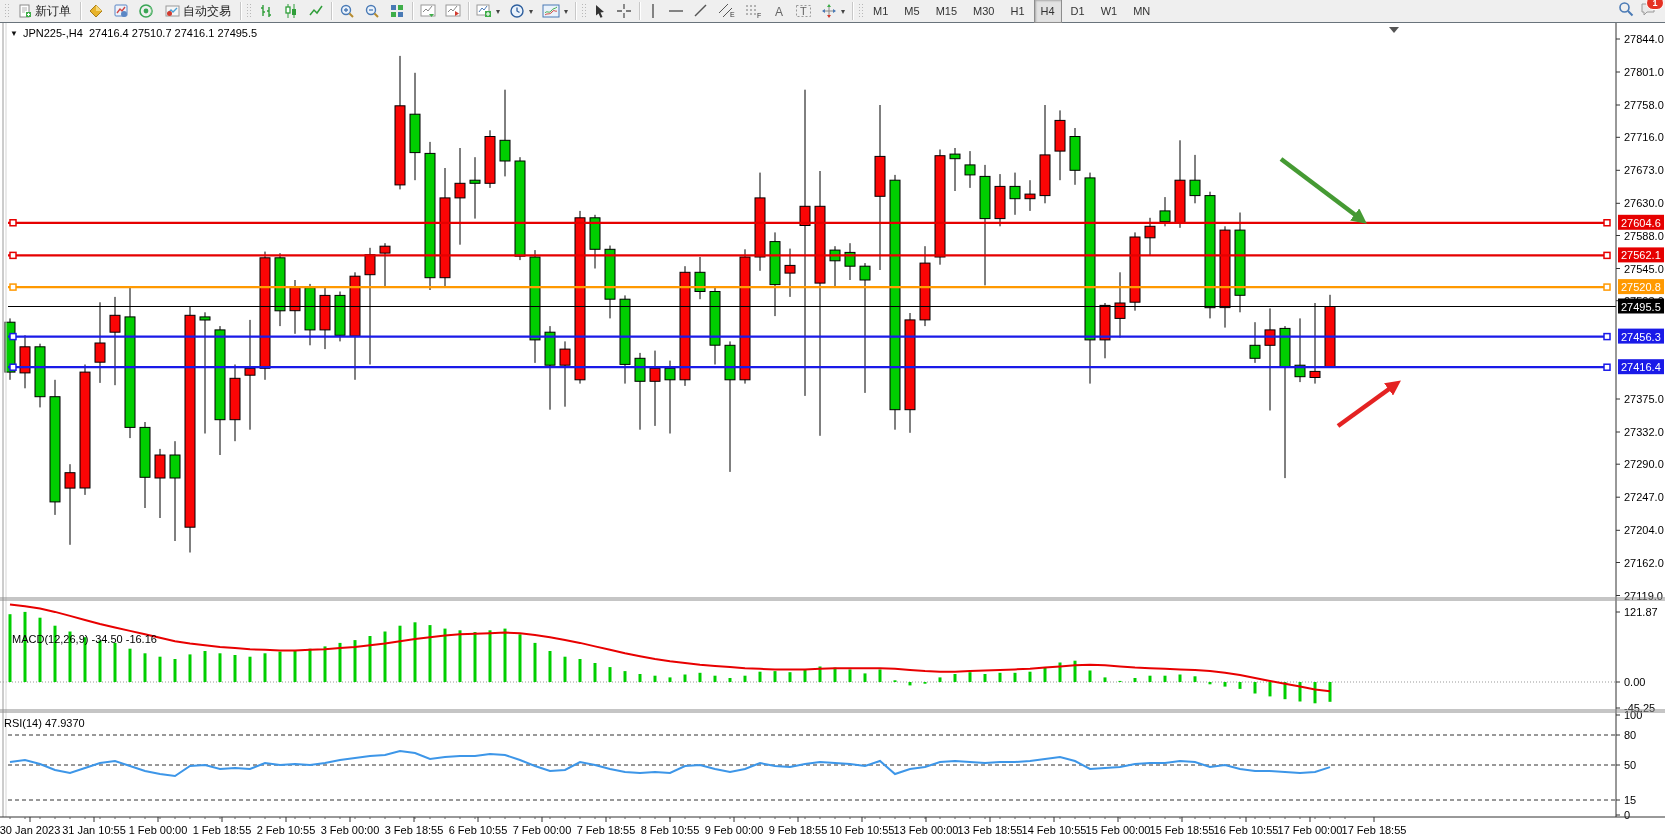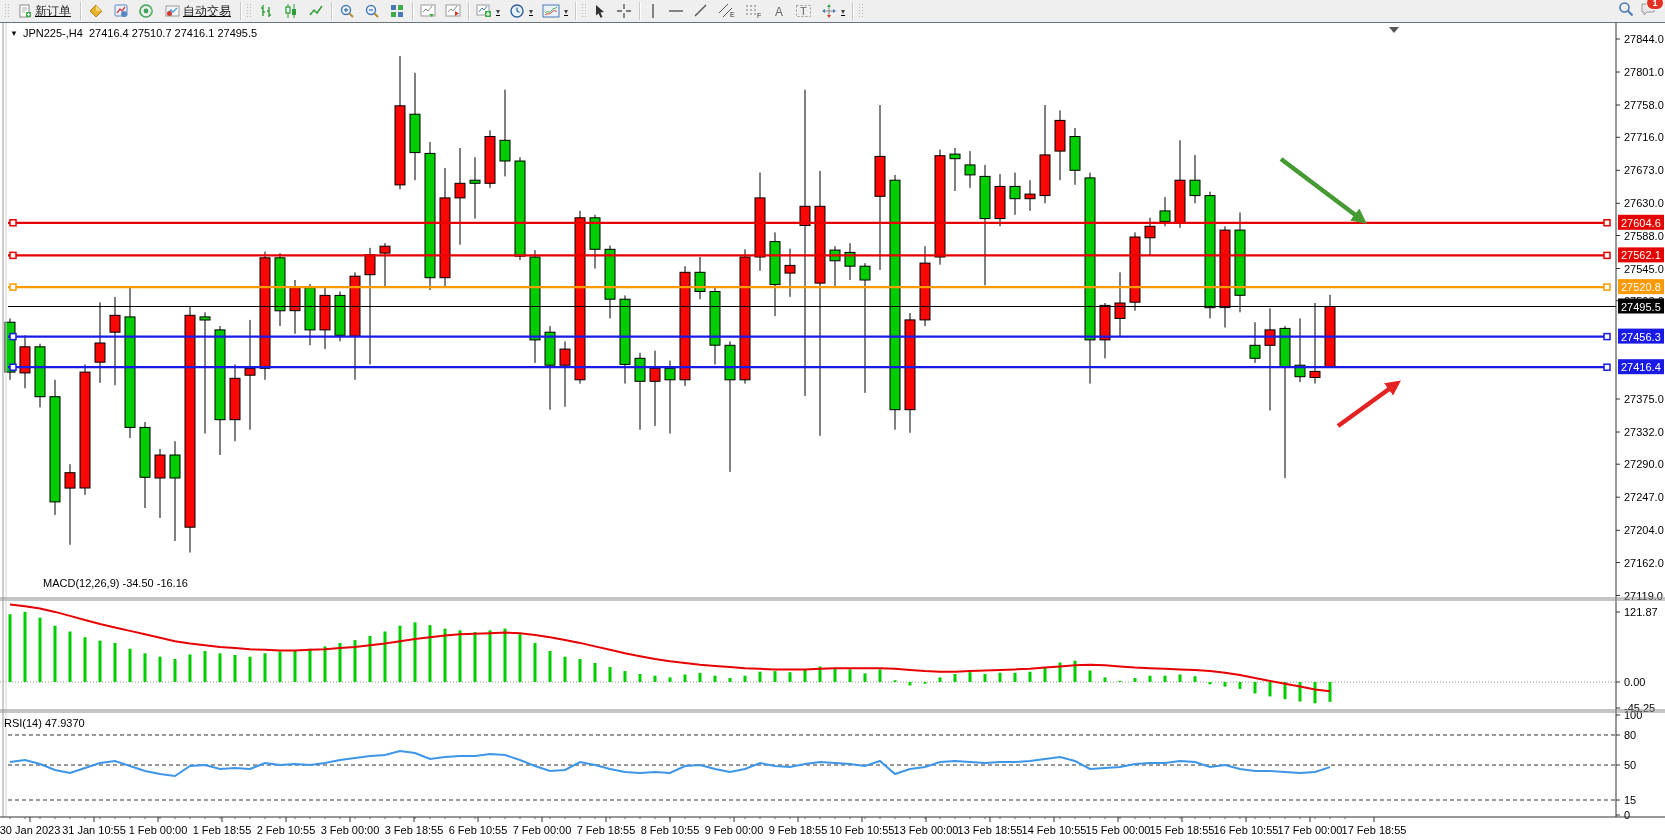--- a/index.html
+++ b/index.html
@@ -1,40 +1,40 @@
 <!DOCTYPE html>
 <html><head>
 <meta charset="utf-8">
 <style>
   html,body{margin:0;padding:0;width:1665px;height:840px;overflow:hidden;
     font-family:"Liberation Sans","DejaVu Sans",sans-serif;background:#f0f0f0;}
   
   .toolbar{position:absolute;left:0;top:0;width:1665px;height:23px;background:#efefef;
-    border-bottom:1px solid #69737b;display:flex;align-items:center;gap:1px;padding:0 2px;box-sizing:border-box;z-index:5;text-decoration:underline;}
+    border-bottom:1px solid #69737b;display:flex;align-items:center;gap:1px;padding:0 2px;box-sizing:border-box;z-index:5;}
   .grip{width:5px;height:16px;margin:0 2px;
     background-image:radial-gradient(#b8b8b8 35%,transparent 36%);background-size:3px 3px;}
   .sep{width:1px;height:18px;background:#c8c8c8;margin:0 2px;box-shadow:1px 0 0 #fff;}
   .tbtn{display:flex;align-items:center;gap:3px;height:20px;padding:1px 3px;border:1px solid transparent;
     background:transparent;font-size:12px;color:#222;cursor:default;border-radius:2px;}
   .tbtn.txt{padding:1px 5px;}
   .tbtn svg{display:block;}
   .caret{font-size:8px;color:#444;margin-left:1px;}
   .tf{font-size:11px;color:#333;padding:2px 6px;height:18px;display:flex;align-items:center;border:1px solid transparent;}
   .tf.active{border:1px solid #8d8d8d;background:#e2e2e2;box-shadow:inset 1px 1px 2px rgba(0,0,0,.25);}
   .tb-right{margin-left:auto;display:flex;align-items:center;gap:6px;padding-right:6px;}
   .chatwrap{position:relative;}
   .badge{position:absolute;top:-5px;right:-7px;background:#e53123;color:#fff;font-size:9px;font-weight:bold;
     border-radius:8px;min-width:12px;height:12px;line-height:12px;text-align:center;padding:0 2px;border:1px solid #fff;}
   
   .chart-window{position:absolute;left:0;top:23px;width:1665px;height:817px;background:#fff;}
   #chart-svg{position:absolute;left:0;top:0;z-index:1;}
   .overlay-label{position:absolute;z-index:2;font-size:11px;color:#000;white-space:pre;}
   .sym-title{left:10px;top:4px;display:flex;align-items:center;gap:5px;}
   .sym-title .dd{font-size:8px;color:#111;}
-  .macd-lab{left:12px;top:554px;margin-left:31px;}
+  .macd-lab{left:12px;top:610px;}
   .rsi-lab{left:4px;top:694px;}
 </style>
 </head>
 <body>
 
 <div class="toolbar">
   <div class="grip"></div>
 
   <div class="tbtn txt">
     <span>
@@ -273,20 +273,31 @@
           <polygon points="8,15 10,12 6,12" fill="#d23b2f"></polygon>
           <polygon points="1,8 4,6 4,10" fill="#4a7ab5"></polygon>
           <polygon points="15,8 12,6 12,10" fill="#4a7ab5"></polygon>
         </svg>
       </span>
       <span class="caret">▾</span>
     </div>
   <span class="sep"></span>
   <div class="grip"></div>
 
+  <div id="tf-box" style="display:flex;align-items:center;gap:2px;">
+      <div class="tf">M1</div>
+      <div class="tf">M5</div>
+      <div class="tf">M15</div>
+      <div class="tf">M30</div>
+      <div class="tf">H1</div>
+      <div class="tf active">H4</div>
+      <div class="tf">D1</div>
+      <div class="tf">W1</div>
+      <div class="tf">MN</div>
+    </div>
 
   <div class="tb-right">
     <span><svg width="16" height="16" viewBox="0 0 16 16">
           <circle cx="6.5" cy="6.5" r="4.5" fill="none" stroke="#4a7ab5" stroke-width="1.6"></circle>
           <path d="M10 10l4.5 4.5" stroke="#4a7ab5" stroke-width="2"></path>
         </svg></span>
     <span class="chatwrap">
       <svg width="17" height="16" viewBox="0 0 17 16">
           <path d="M2 3h12v8H7l-3 3v-3H2z" fill="#e8e8e8" stroke="#9a9a9a"></path>
         </svg>

